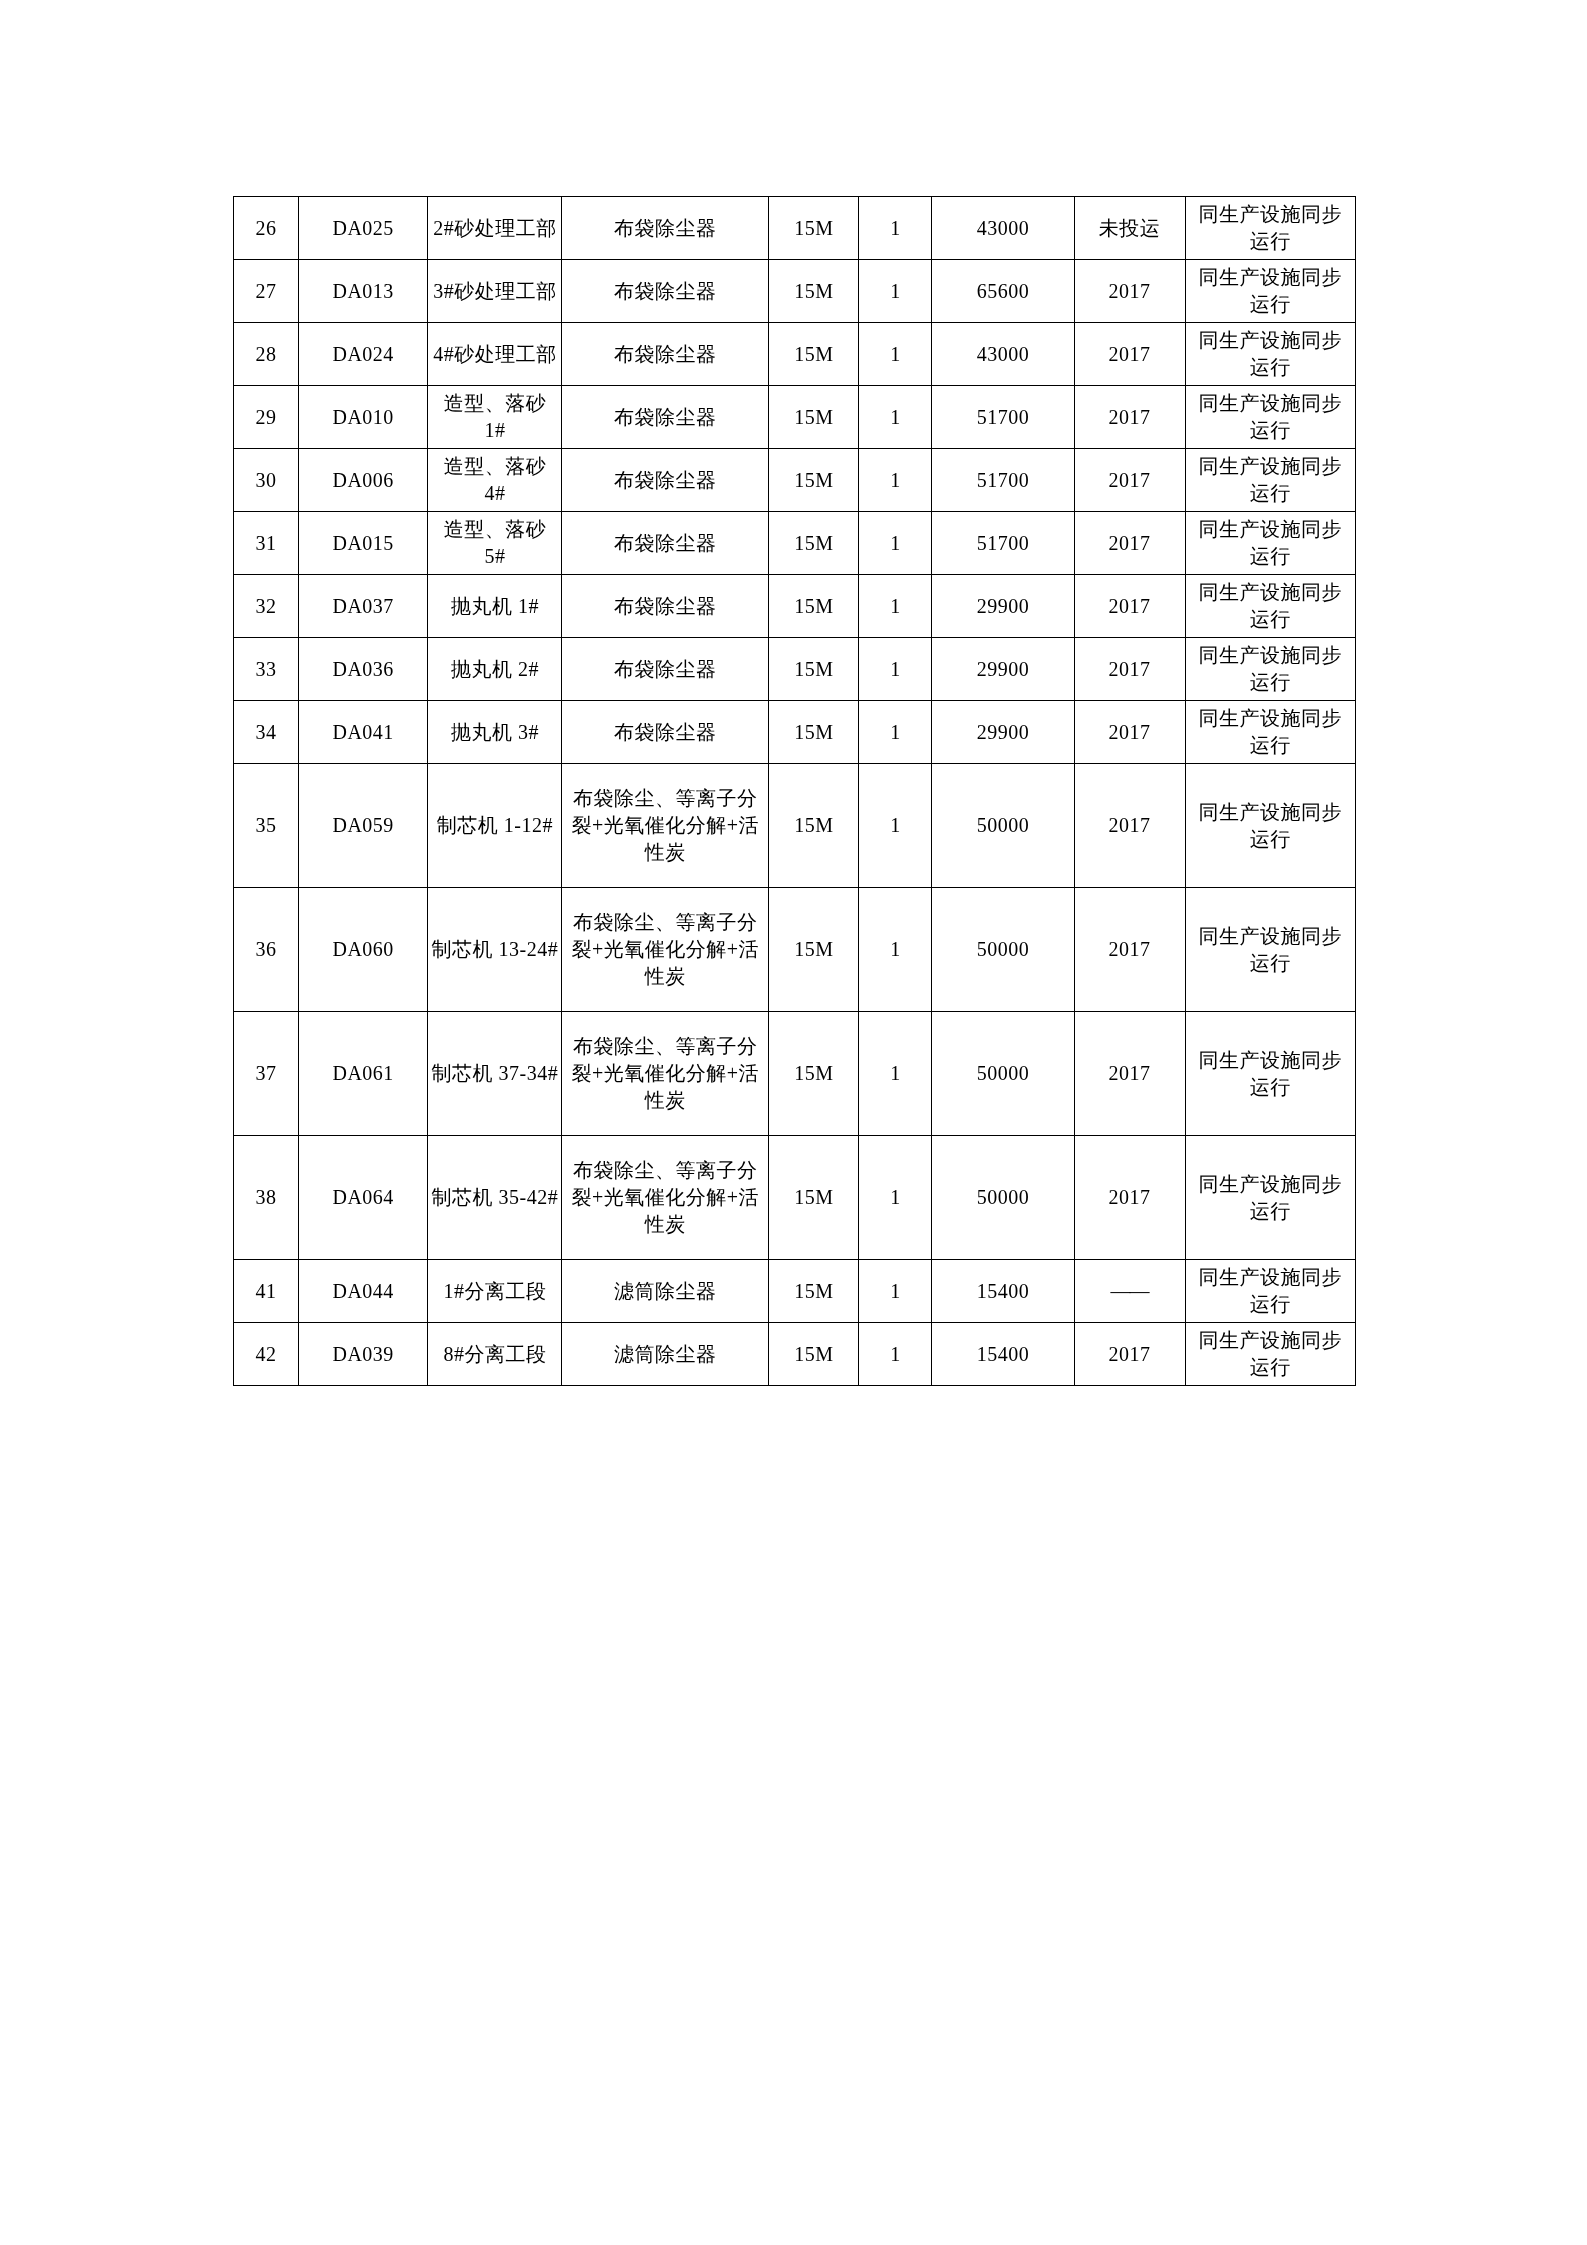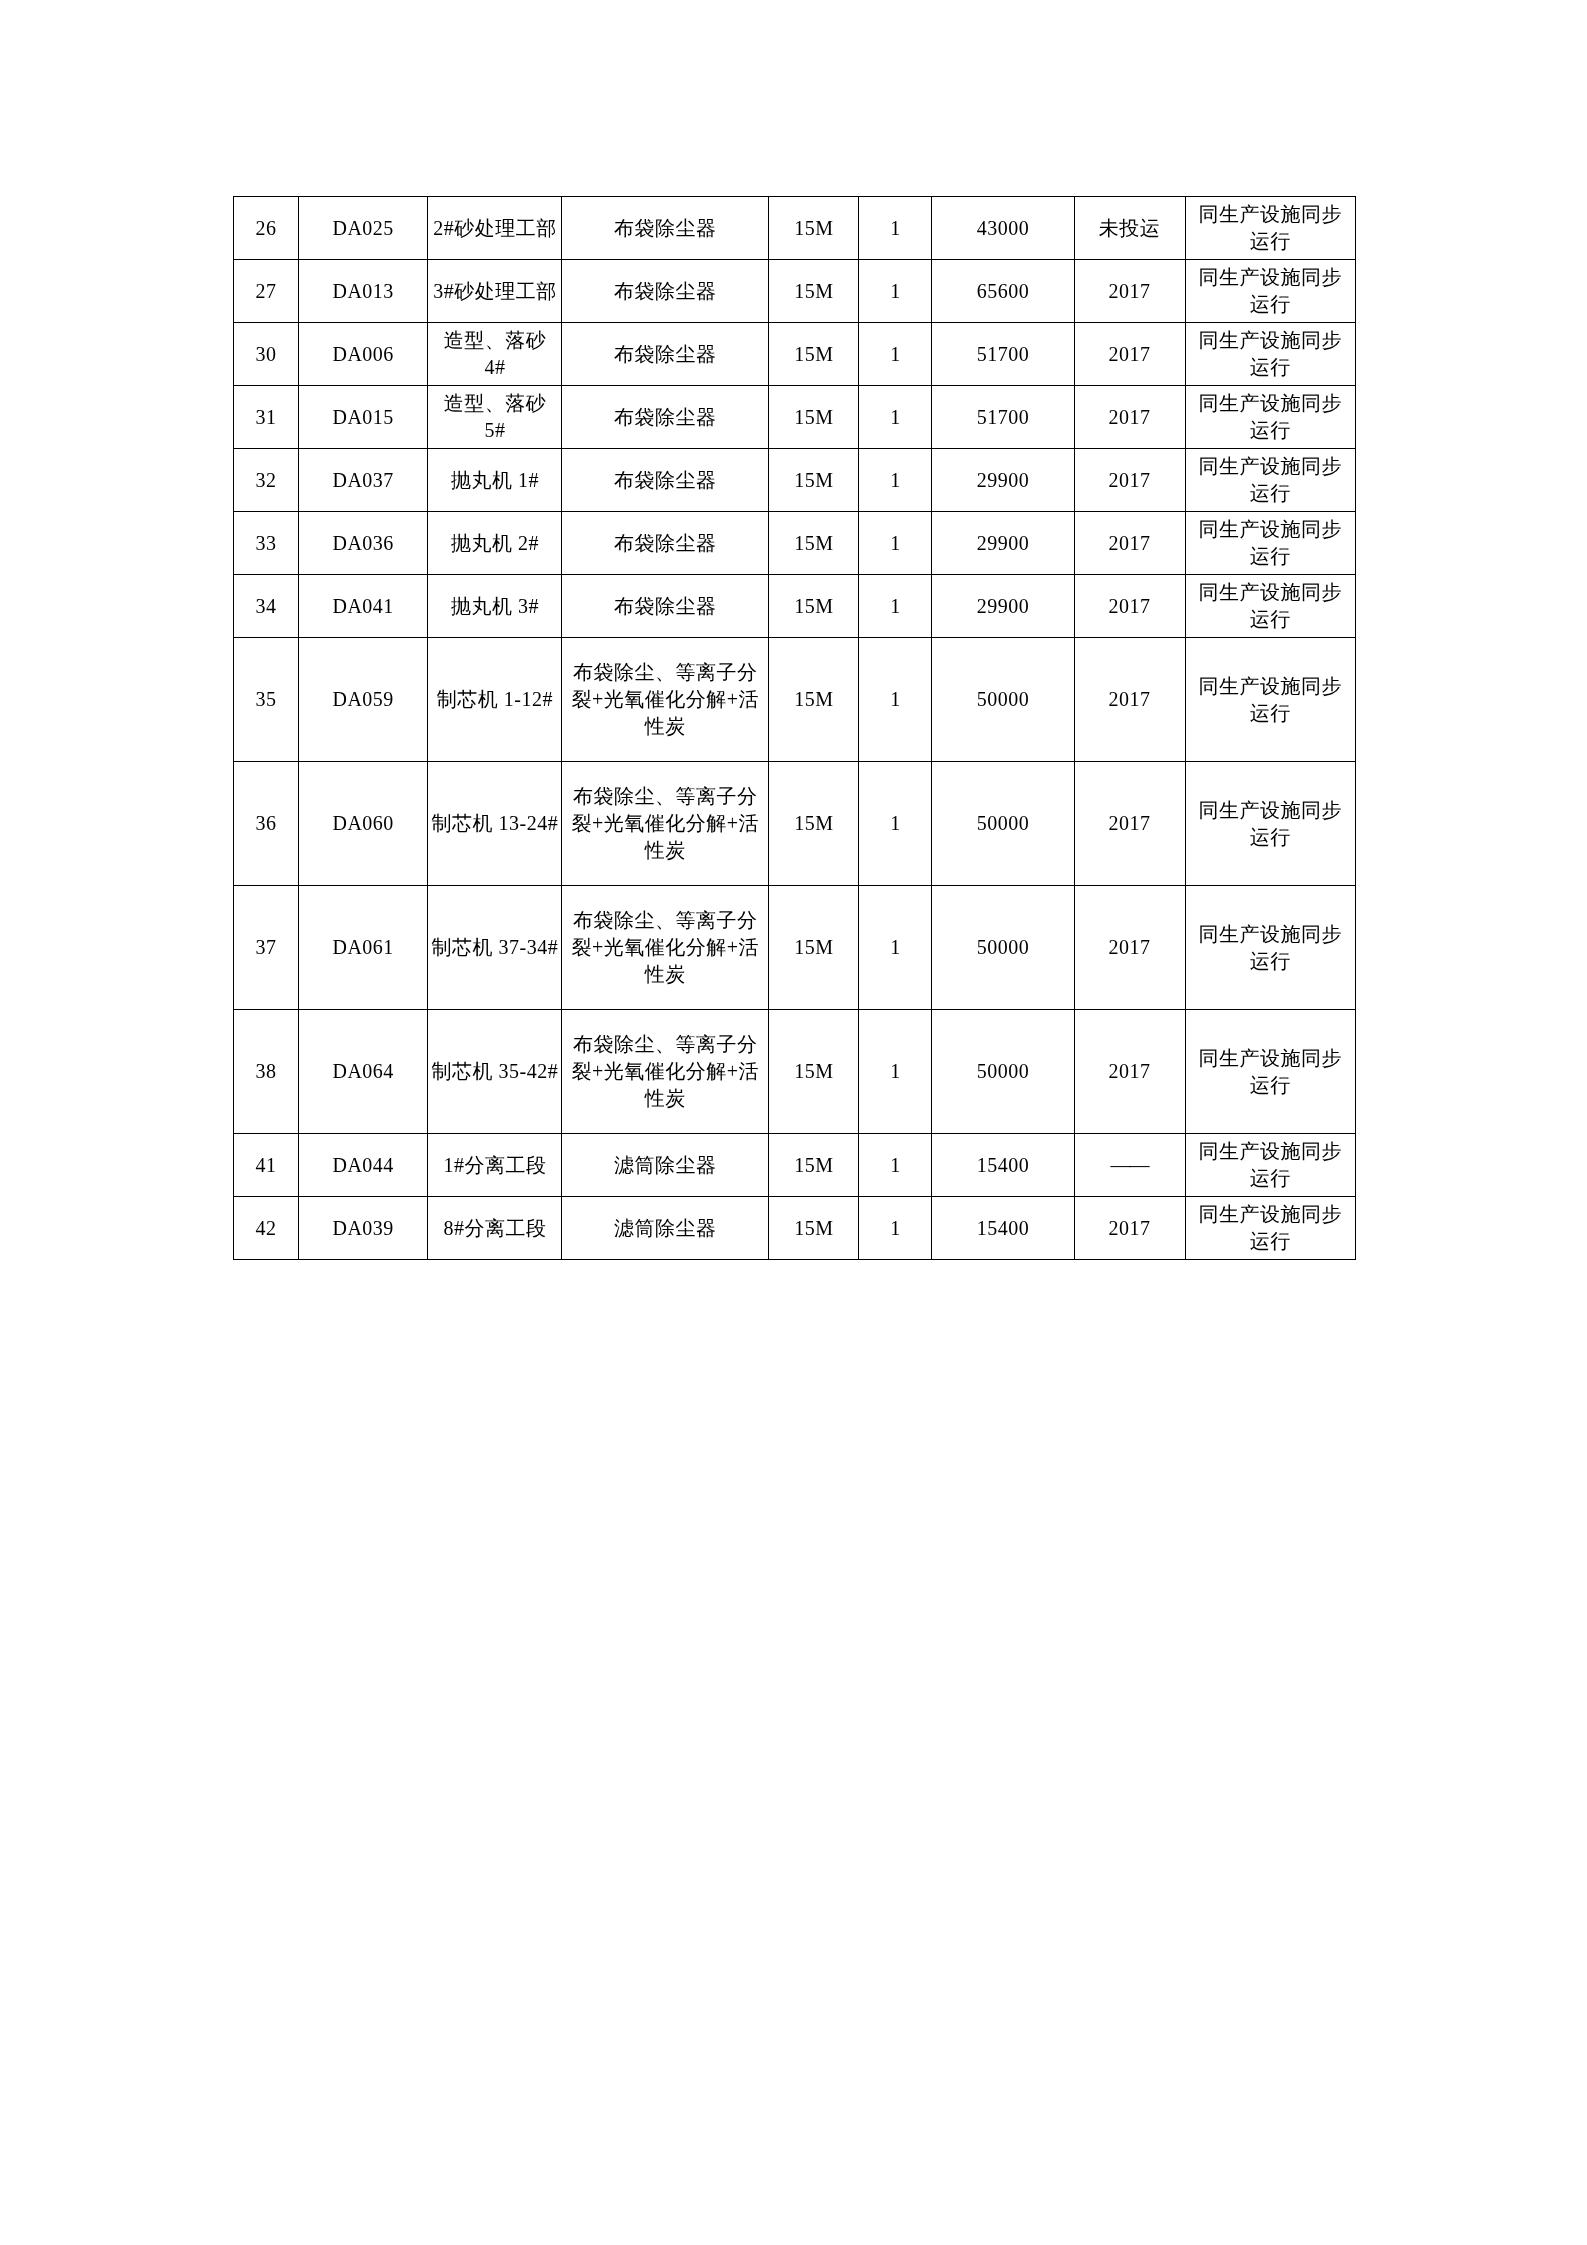--- a/index.html
+++ b/index.html
@@ -100,20 +100,42 @@
             <td class="num">DA013</td>
             <td class="cjk">3#砂处理工部</td>
             <td class="cjk">布袋除尘器</td>
             <td class="num">15M</td>
             <td class="num">1</td>
             <td class="num">65600</td>
             <td class="num">2017</td>
             <td class="cjk">同生产设施同步运行</td>
           </tr>
           <tr class="row-normal">
+            <td class="num">28</td>
+            <td class="num">DA024</td>
+            <td class="cjk">4#砂处理工部</td>
+            <td class="cjk">布袋除尘器</td>
+            <td class="num">15M</td>
+            <td class="num">1</td>
+            <td class="num">43000</td>
+            <td class="num">2017</td>
+            <td class="cjk">同生产设施同步运行</td>
+          </tr>
+          <tr class="row-normal">
+            <td class="num">29</td>
+            <td class="num">DA010</td>
+            <td class="cjk">造型、落砂 1#</td>
+            <td class="cjk">布袋除尘器</td>
+            <td class="num">15M</td>
+            <td class="num">1</td>
+            <td class="num">51700</td>
+            <td class="num">2017</td>
+            <td class="cjk">同生产设施同步运行</td>
+          </tr>
+          <tr class="row-normal">
             <td class="num">30</td>
             <td class="num">DA006</td>
             <td class="cjk">造型、落砂 4#</td>
             <td class="cjk">布袋除尘器</td>
             <td class="num">15M</td>
             <td class="num">1</td>
             <td class="num">51700</td>
             <td class="num">2017</td>
             <td class="cjk">同生产设施同步运行</td>
           </tr>

